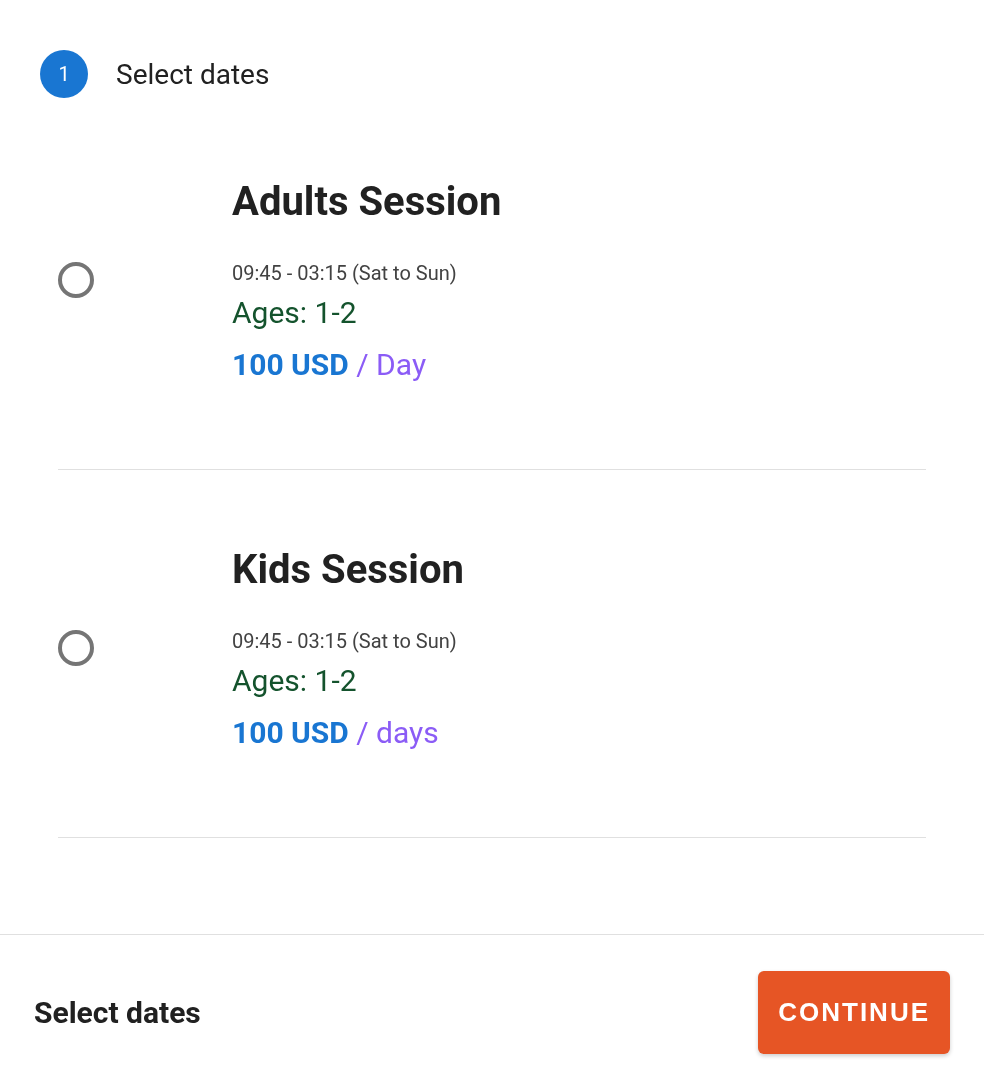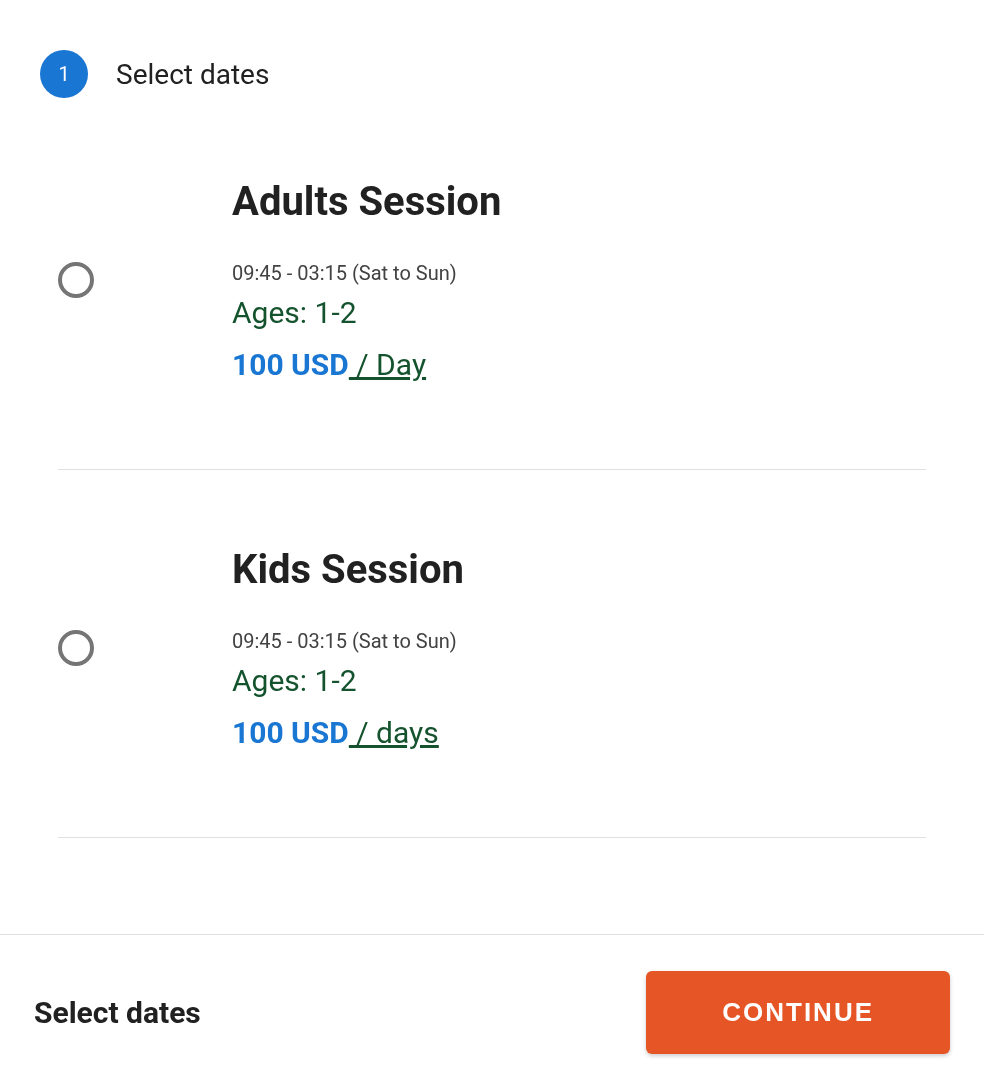--- a/index.html
+++ b/index.html
@@ -87,22 +87,21 @@
       font-size: 30px;
       line-height: 1.6;
       margin-top: 4px;
     }
     .price {
       color: #1976d2;
       font-weight: 700;
       text-align: center;
     }
     .price-unit {
-      color: #14532d;
-      text-decoration: underline;
+      color: #8b5cf6;
     }
     .bottom-bar {
       position: absolute;
       bottom: 0;
       left: 0;
       right: 0;
       height: 156px;
       border-top: 1px solid #e0e0e0;
       background: #fff;
       display: flex;
@@ -112,21 +111,21 @@
     }
     .bottom-label {
       font-size: 30px;
       font-weight: 700;
       color: #212121;
     }
     .continue-btn {
       background: #e65525;
       color: #fff;
       border: none;
-      padding: 26px 76px;
+      padding: 26px 20px;
       font-size: 26px;
       font-weight: 600;
       letter-spacing: 2px;
       border-radius: 6px;
       cursor: pointer;
       box-shadow: 0 2px 4px rgba(0,0,0,0.2);
     }
   </style>
 </head>
 <body>

